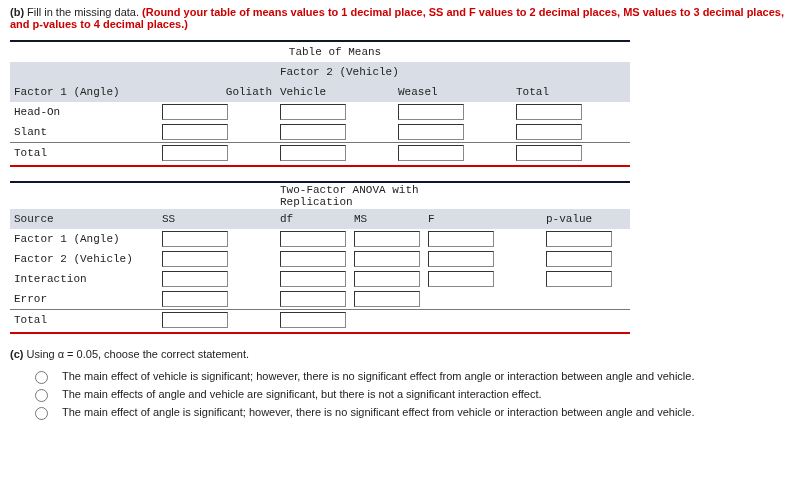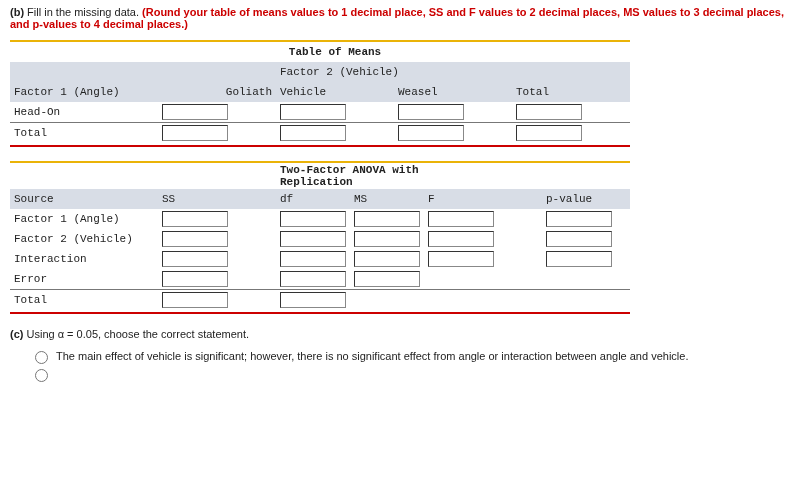--- a/index.html
+++ b/index.html
@@ -23,22 +23,21 @@
     border-collapse: collapse;
     font-family: "Courier New", monospace;
     font-size: 11px;
   }
   .means td, .anova td {
     padding: 1px 4px;
     vertical-align: middle;
     height: 18px;
   }
   .means .toprule td, .anova .toprule td {
-    border-top: 2px solid #eab308;
-    font-weight: bold;
+    border-top: 2px solid #0f172a;
   }
   .means .botrule td, .anova .botrule td {
     border-bottom: 2px solid #cc0000;
   }
   .hdr td {
     background: #d8dde6;
   }
   .thinline td {
     border-top: 1px solid #777;
   }
@@ -59,21 +58,21 @@
   .section-c {
     margin-top: 6px;
     font-family: Verdana, Arial, sans-serif;
   }
   .opts {
     margin: 10px 0 0 20px;
   }
   .opt {
     display: flex;
     align-items: flex-start;
-    gap: 5px;
+    gap: 11px;
     margin: 4px 0;
     font-size: 11px;
   }
   .opt input[type=radio] {
     margin-top: 1px;
   }
   .ital { }
 </style>
 </head>
 <body>
@@ -107,20 +106,27 @@
     <td style="text-align:left">Weasel</td>
     <td style="text-align:left">Total</td>
   </tr>
   <tr>
     <td>Head-On</td>
     <td><input type="text" style=""></td>
     <td><input type="text" style=""></td>
     <td><input type="text" style=""></td>
     <td><input type="text" style=""></td>
   </tr>
+  <tr>
+    <td>Slant</td>
+    <td><input type="text" style=""></td>
+    <td><input type="text" style=""></td>
+    <td><input type="text" style=""></td>
+    <td><input type="text" style=""></td>
+  </tr>
   <tr class="thinline">
     <td>Total</td>
     <td><input type="text" style=""></td>
     <td><input type="text" style=""></td>
     <td><input type="text" style=""></td>
     <td><input type="text" style=""></td>
   </tr>
   <tr class="botrule">
           <td colspan="5" style="height:2px;padding:0"></td>
         </tr>
@@ -197,15 +203,20 @@
   <b>(c)</b>
   <span>Using <span class="ital">α</span> = 0.05, choose the correct statement.</span>
 
   <div class="opts">
     <div class="opt">
       <input type="radio" name="c" style="">
       <span>The main effect of vehicle is significant; however, there is no significant effect from angle or interaction between angle and vehicle.</span>
     </div>
     <div class="opt">
       <input type="radio" name="c" style="">
+      <span>The main effects of angle and vehicle are significant, but there is not a significant interaction effect.</span>
+    </div>
+    <div class="opt">
+      <input type="radio" name="c" style="">
+      <span>The main effect of angle is significant; however, there is no significant effect from vehicle or interaction between angle and vehicle.</span>
     </div>
   </div>
 </div>
 
 </body></html>

